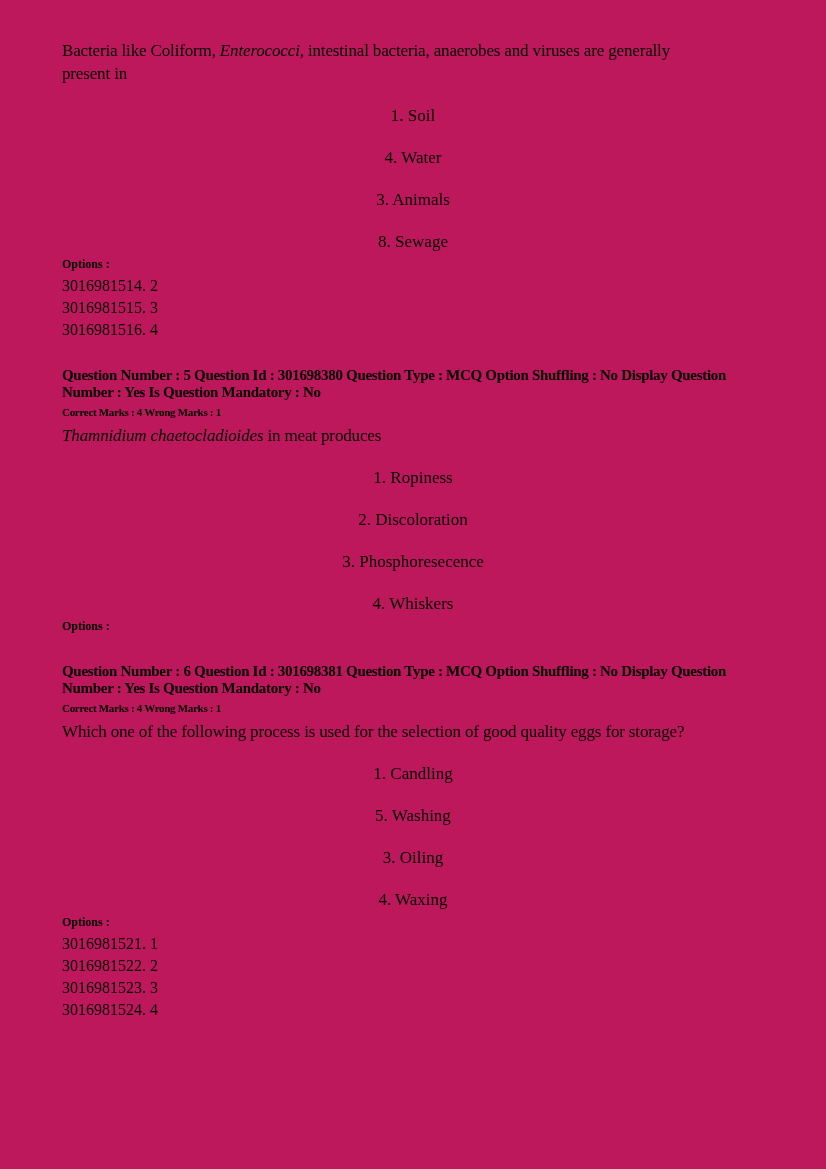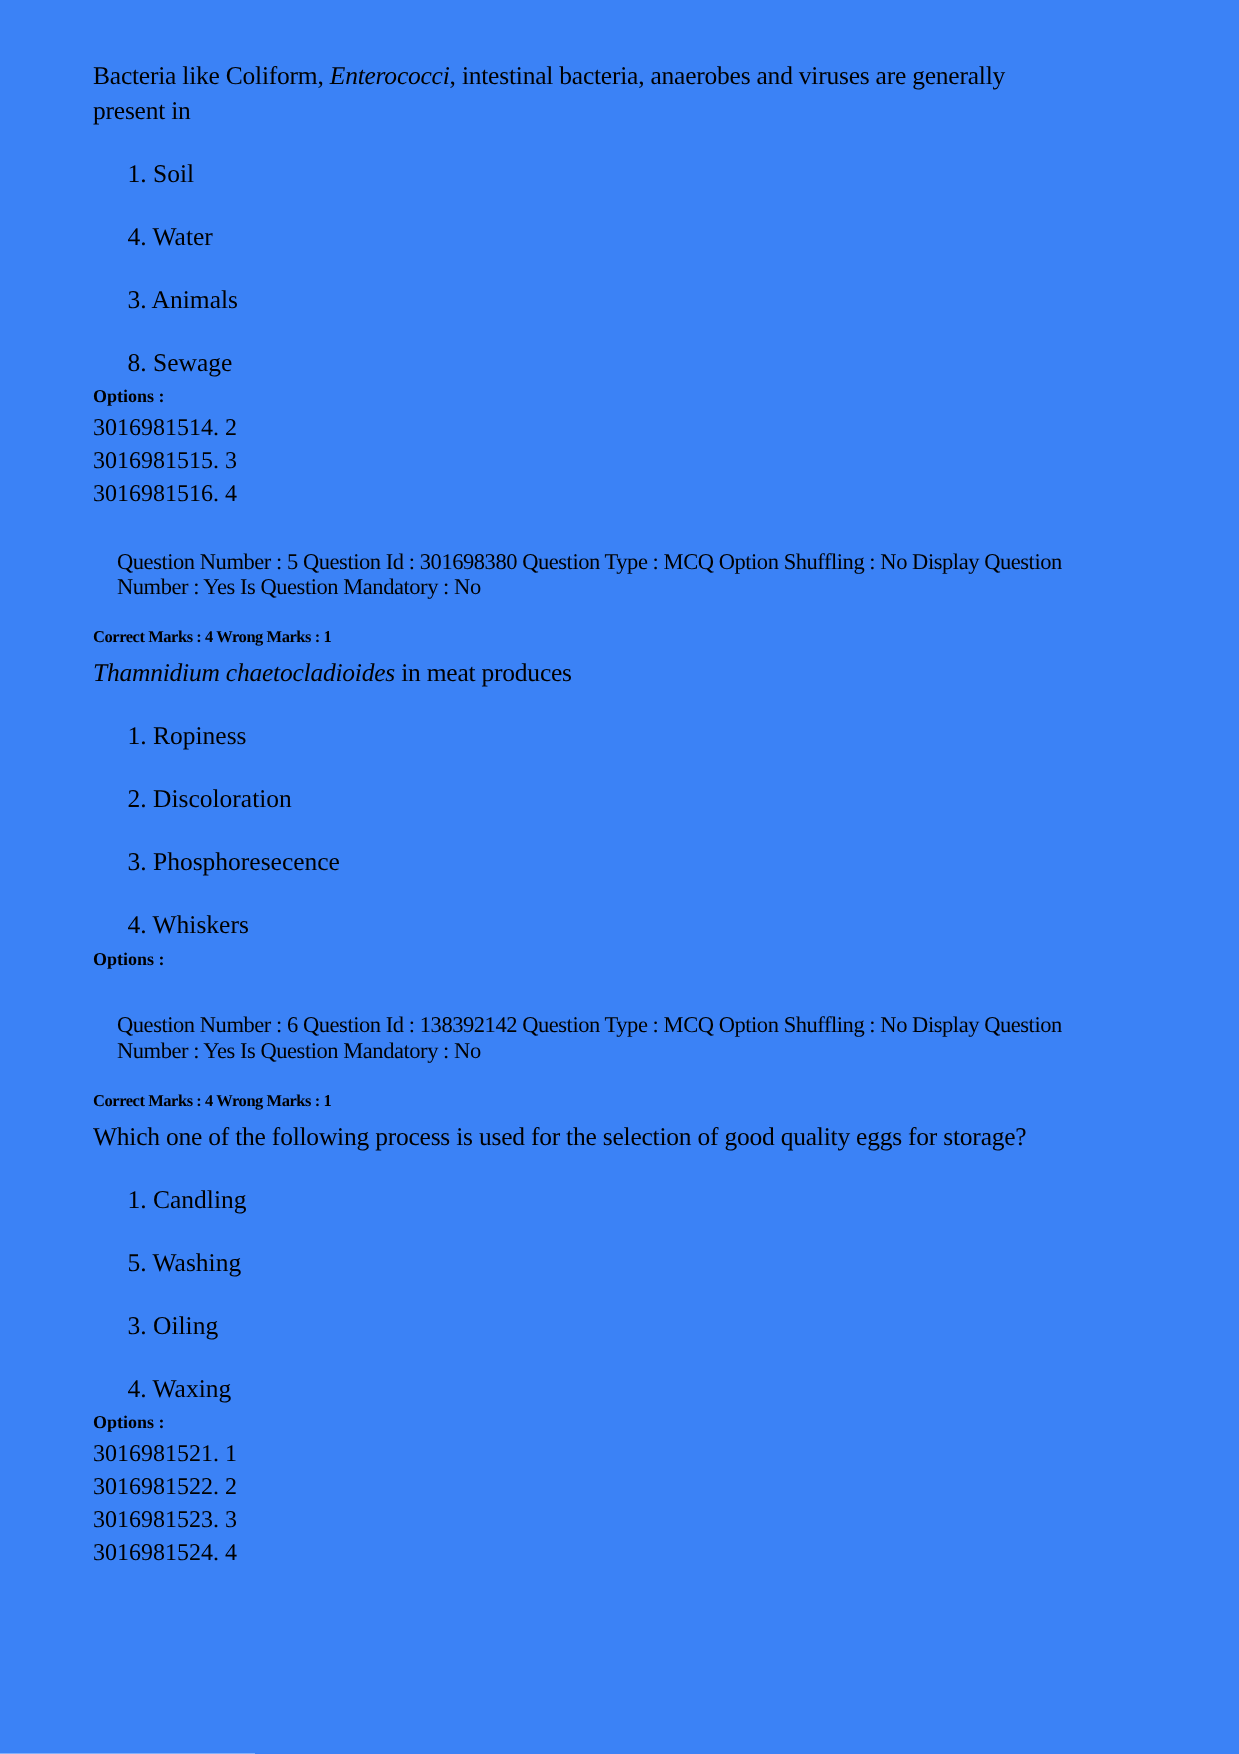--- a/index.html
+++ b/index.html
@@ -6,33 +6,33 @@
   body {
     background: #ffffff;
     color: #000000;
     font-family: "Liberation Serif", "DejaVu Serif", serif;
   }
   .page {
     position: relative;
     width: 826px;
     height: 1169px;
     box-sizing: border-box;
-    background: #3b82f6;
+    background: #be185d;
     padding: 36px 85px 0 62px;
     overflow: hidden;
   }
   .q-block { margin: 0; }
   .q-block + .q-block { margin-top: 26px; }
   .q-meta {
-    font-weight: normal;
+    font-weight: bold;
     font-size: 15px;
     line-height: 17px;
     letter-spacing: -0.3px;
     white-space: pre-line;
-    margin: 16px;
+    margin: 0;
   }
   .q-marks {
     font-weight: bold;
     font-size: 11px;
     line-height: 17px;
     letter-spacing: -0.3px;
     margin: 3px 0 0 0;
   }
   .q-stem {
     font-size: 17px;
@@ -42,20 +42,21 @@
     margin: 3px 0 0 0;
     max-width: 702px;
   }
   .q-stem .it { font-style: italic; }
   .choices { margin: 0; padding: 0; }
   .choice {
     font-size: 17px;
     line-height: 23px;
     margin: 19px 0 0 0;
     padding-left: 23px;
+    text-align: center;
   }
   .options-label {
     font-weight: bold;
     font-size: 12px;
     line-height: 22px;
     margin: 0;
   }
   .option-id {
     font-size: 16px;
     line-height: 22px;
@@ -92,21 +93,21 @@
     <div class="choices">
       <div class="choice">1. Ropiness</div>
       <div class="choice">2. Discoloration</div>
       <div class="choice">3. Phosphoresecence</div>
       <div class="choice">4. Whiskers</div>
     </div>
     <p class="options-label">Options :</p>
   </div>
 
   <div class="q-block">
-    <p class="q-meta">Question Number : 6 Question Id : 138392142 Question Type : MCQ Option Shuffling : No Display Question
+    <p class="q-meta">Question Number : 6 Question Id : 301698381 Question Type : MCQ Option Shuffling : No Display Question
 Number : Yes Is Question Mandatory : No</p>
     <p class="q-marks">Correct Marks : 4 Wrong Marks : 1</p>
     <p class="q-stem"><span>Which one of the following process is used for the selection of good quality eggs for storage?</span><span class="it"></span><span></span></p>
     <div class="choices">
       <div class="choice">1. Candling</div>
       <div class="choice">5. Washing</div>
       <div class="choice">3. Oiling</div>
       <div class="choice">4. Waxing</div>
     </div>
     <p class="options-label">Options :</p>

